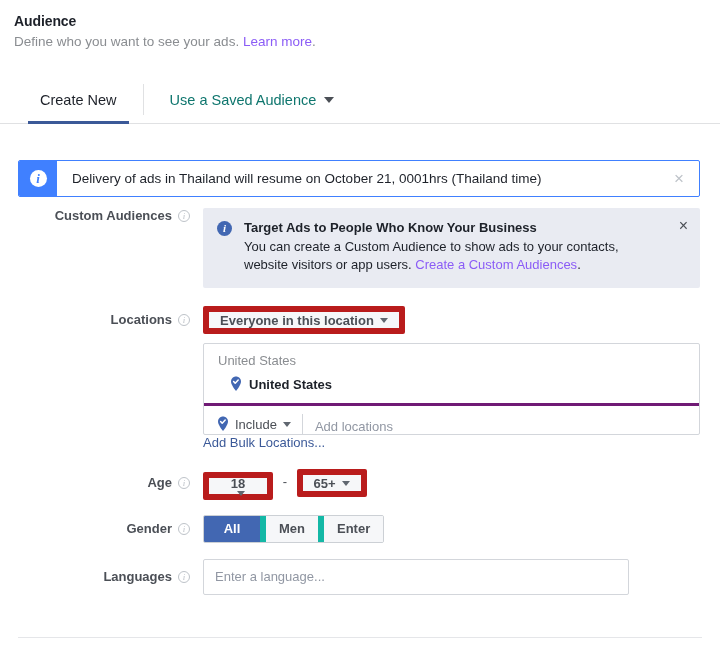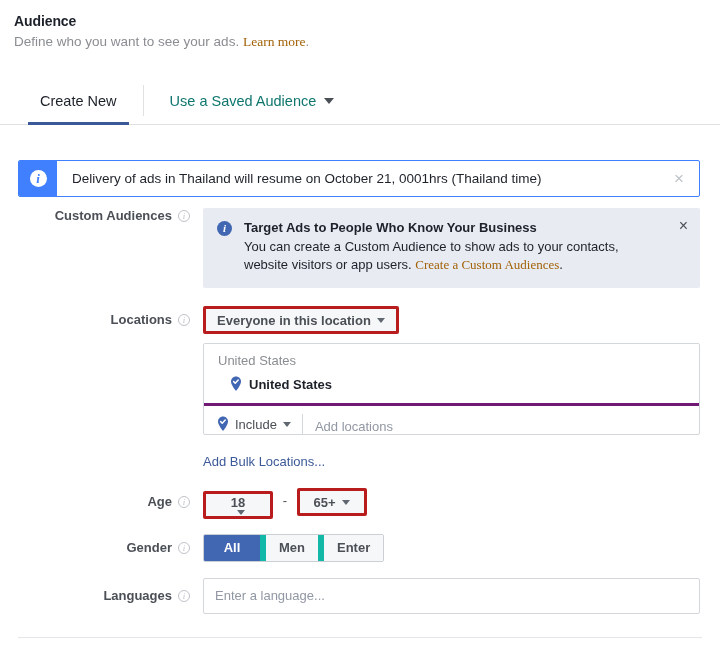--- a/index.html
+++ b/index.html
@@ -21,21 +21,21 @@
     font-size: 14px;
     font-weight: bold;
     color: #1d2129;
     letter-spacing: -0.1px;
   }
   .page-subtitle {
     margin-top: 5px;
     font-size: 13.5px;
     color: #8a8d91;
   }
-  .link { color: #a16207; text-decoration: none; font-family: Liberation Serif, serif; }
+  .link { color: #8b5cf6; text-decoration: none; }
 
   
   .tabs {
     display: flex;
     align-items: stretch;
     margin-top: 27px;
     height: 48px;
     border-bottom: 1px solid #e0e1e3;
     padding-left: 14px;
   }
@@ -209,21 +209,21 @@
     line-height: 1;
   }
 
   
   .btn-dd {
     display: inline-flex;
     align-items: center;
     height: 28px;
     padding: 8px 11px;
     background: #f6f7f9;
-    border: 3px solid #b91c1c;
+    border: 6px solid #b91c1c;
     border-radius: 2px;
     font-size: 13px;
     font-weight: bold;
     color: #4b4f56;
     cursor: pointer;
     white-space: nowrap;
   }
 
   
   .loc-box {
@@ -276,21 +276,21 @@
   }
   .pin {
     flex: 0 0 12px;
     width: 12px; height: 16px;
     display: inline-block;
     position: relative;
   }
   .pin svg { display: block; }
   .bulk-link {
     display: inline-block;
-    margin-top: 19px;
+    margin-top: 0;
     font-size: 13px;
     color: #3b5998;
     cursor: pointer;
   }
 
   
   .seg {
     display: inline-flex;
     border: 1px solid #ccd0d5;
     border-radius: 2px;
@@ -320,21 +320,21 @@
   .dash {
     display: inline-block;
     margin: 0 6px;
     color: #4b4f56;
     font-size: 13px;
     vertical-align: 2px;
   }
 
   
   .lang-input {
-    width: 497px;
+    width: 426px;
     height: 36px;
     border: 1px solid #d3d6db;
     border-radius: 2px;
     background: #ffffff;
     display: flex;
     align-items: center;
     padding-left: 11px;
     font-size: 13px;
     color: #9197a3;
     cursor: text;

